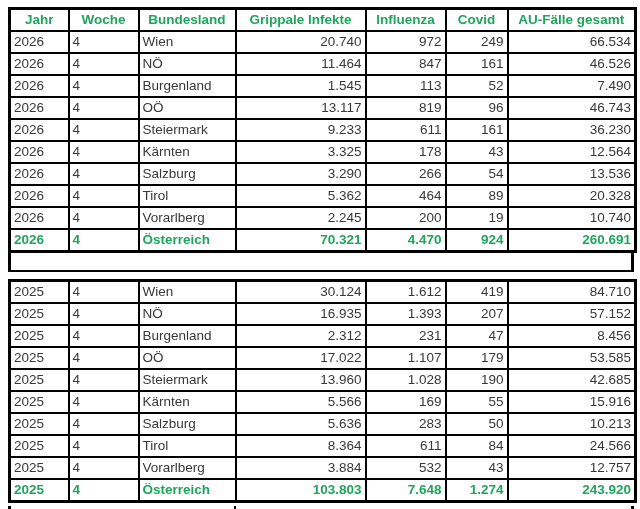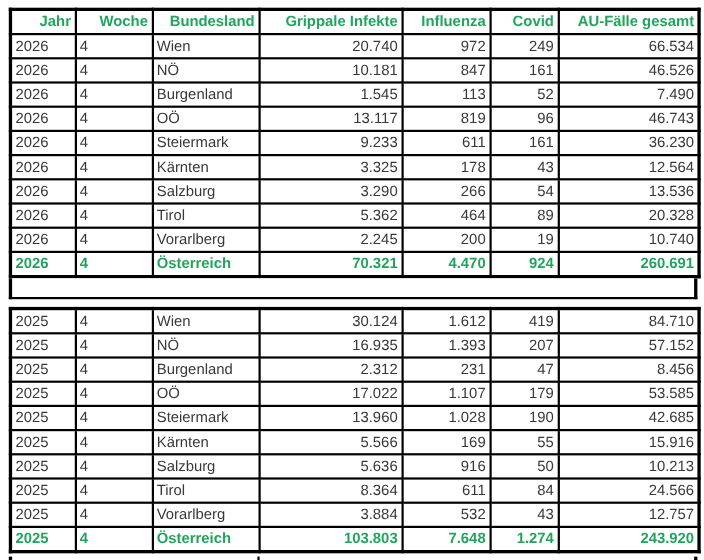--- a/index.html
+++ b/index.html
@@ -29,21 +29,21 @@
     font-size: 13.5px;
     line-height: 20px;
     padding: 0 3px;
     overflow: hidden;
     white-space: nowrap;
     box-sizing: content-box;
   }
   th {
     color: var(--green, #21a45e);
     font-weight: bold;
-    text-align: right;
+    text-align: center;
   }
   td {
     color: var(--ink, #383838);
     text-align: left;
   }
   td.num { text-align: right; }
   tr.total-row td {
     color: var(--green, #21a45e);
     font-weight: bold;
   }
@@ -107,21 +107,21 @@
           <td>Wien</td>
           <td class="num">20.740</td>
           <td class="num">972</td>
           <td class="num">249</td>
           <td class="num">66.534</td>
         </tr>
         <tr class="data-row">
           <td>2026</td>
           <td>4</td>
           <td>NÖ</td>
-          <td class="num">10.181</td>
+          <td class="num">11.464</td>
           <td class="num">847</td>
           <td class="num">161</td>
           <td class="num">46.526</td>
         </tr>
         <tr class="data-row">
           <td>2026</td>
           <td>4</td>
           <td>Burgenland</td>
           <td class="num">1.545</td>
           <td class="num">113</td>
@@ -259,21 +259,21 @@
           <td class="num">5.566</td>
           <td class="num">169</td>
           <td class="num">55</td>
           <td class="num">15.916</td>
         </tr>
         <tr class="data-row">
           <td>2025</td>
           <td>4</td>
           <td>Salzburg</td>
           <td class="num">5.636</td>
-          <td class="num">916</td>
+          <td class="num">283</td>
           <td class="num">50</td>
           <td class="num">10.213</td>
         </tr>
         <tr class="data-row">
           <td>2025</td>
           <td>4</td>
           <td>Tirol</td>
           <td class="num">8.364</td>
           <td class="num">611</td>
           <td class="num">84</td>

